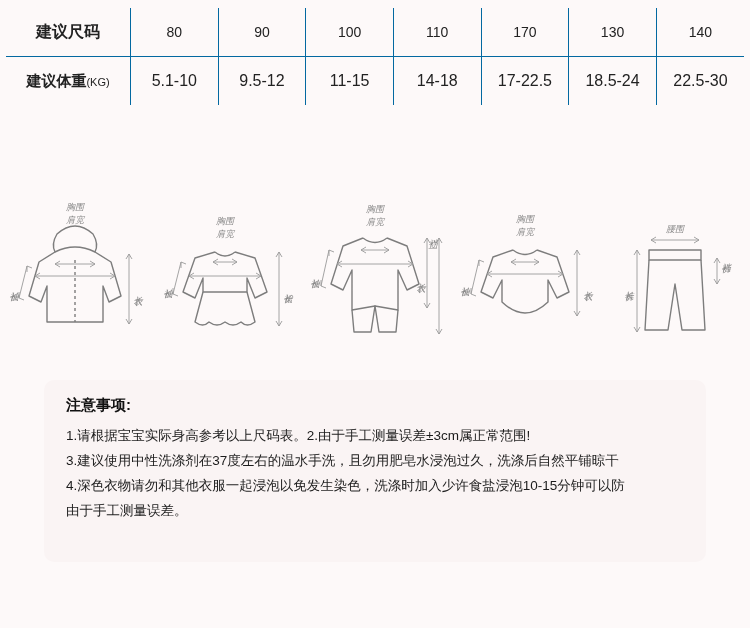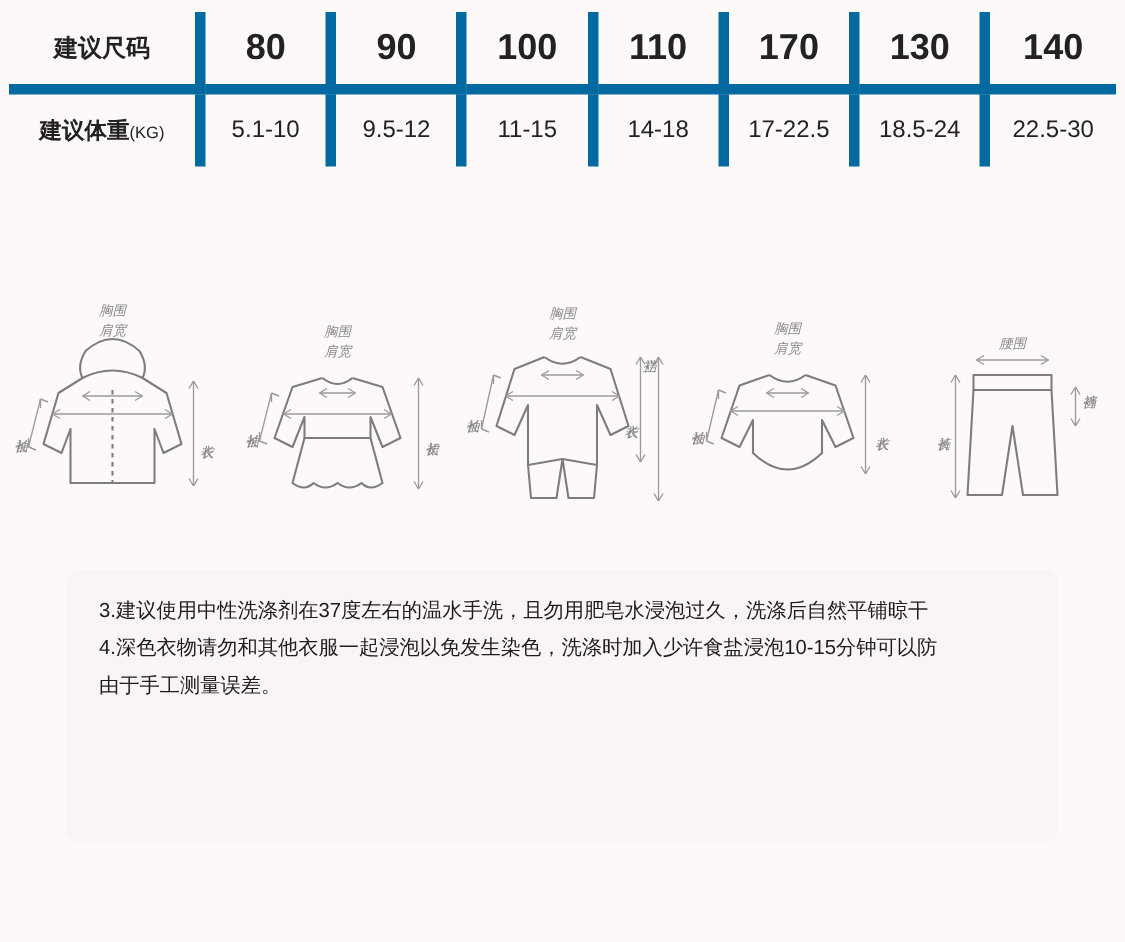--- a/index.html
+++ b/index.html
@@ -24,32 +24,32 @@
   
   .size-table {
     position: absolute;
     left: 6px;
     top: 8px;
     width: 738px;
     border-collapse: collapse;
     table-layout: fixed;
   }
   .size-table td {
-    border: 7px solid #0369a1;
+    border: 1px solid #0369a1;
     height: 48px;
     text-align: center;
     vertical-align: middle;
     font-size: 16px;
     color: #222;
     background: #fdf9f9;
     padding: 0 2px;
   }
   .size-table tr.head td {
-    font-size: 24px;
-    font-weight: bold;
+    font-size: 14px;
+    font-weight: normal;
   }
   .size-table tr.head td.rowlabel {
     font-size: 16px;
     font-weight: bold;
   }
   .size-table td.rowlabel {
     width: 120px;
     font-size: 15px;
     text-align: center;
     font-weight: bold;
@@ -283,18 +283,20 @@
           <text x="70" y="40">腰围</text>
           <text x="24" y="92" writing-mode="tb" glyph-orientation-vertical="0">裤长</text>
           <text x="121" y="64" writing-mode="tb" glyph-orientation-vertical="0">裤裆</text>
         </g>
       </svg>
     </div>
 
   </div>
 
   <div class="notes">
+    <div class="notes-title">注意事项:</div>
+    <div class="notes-line">1.请根据宝宝实际身高参考以上尺码表。2.由于手工测量误差±3cm属正常范围!</div>
     <div class="notes-line">3.建议使用中性洗涤剂在37度左右的温水手洗，且勿用肥皂水浸泡过久，洗涤后自然平铺晾干</div>
     <div class="notes-line">4.深色衣物请勿和其他衣服一起浸泡以免发生染色，洗涤时加入少许食盐浸泡10-15分钟可以防</div>
     <div class="notes-line">由于手工测量误差。</div>
   </div>
 
 </div>
 
 </body></html>

